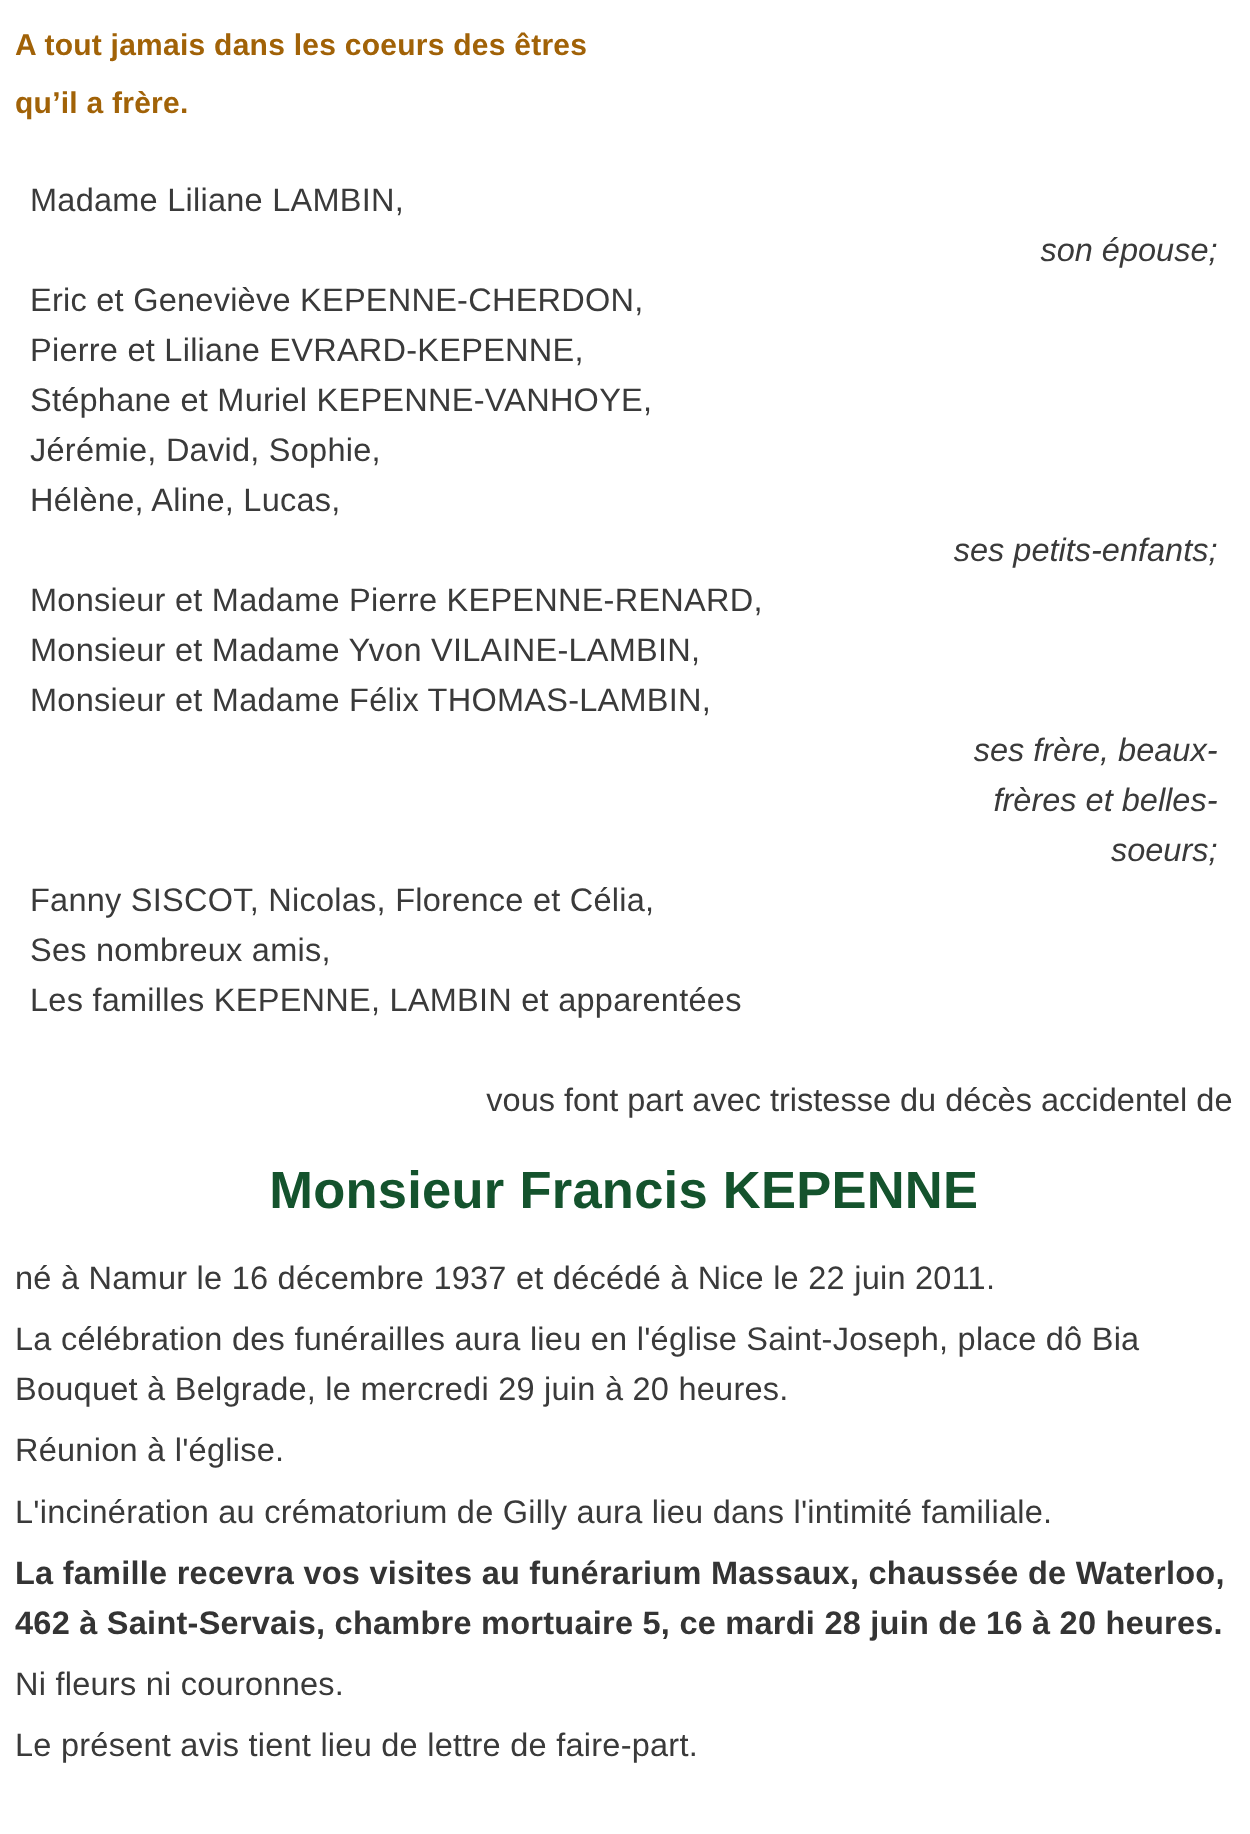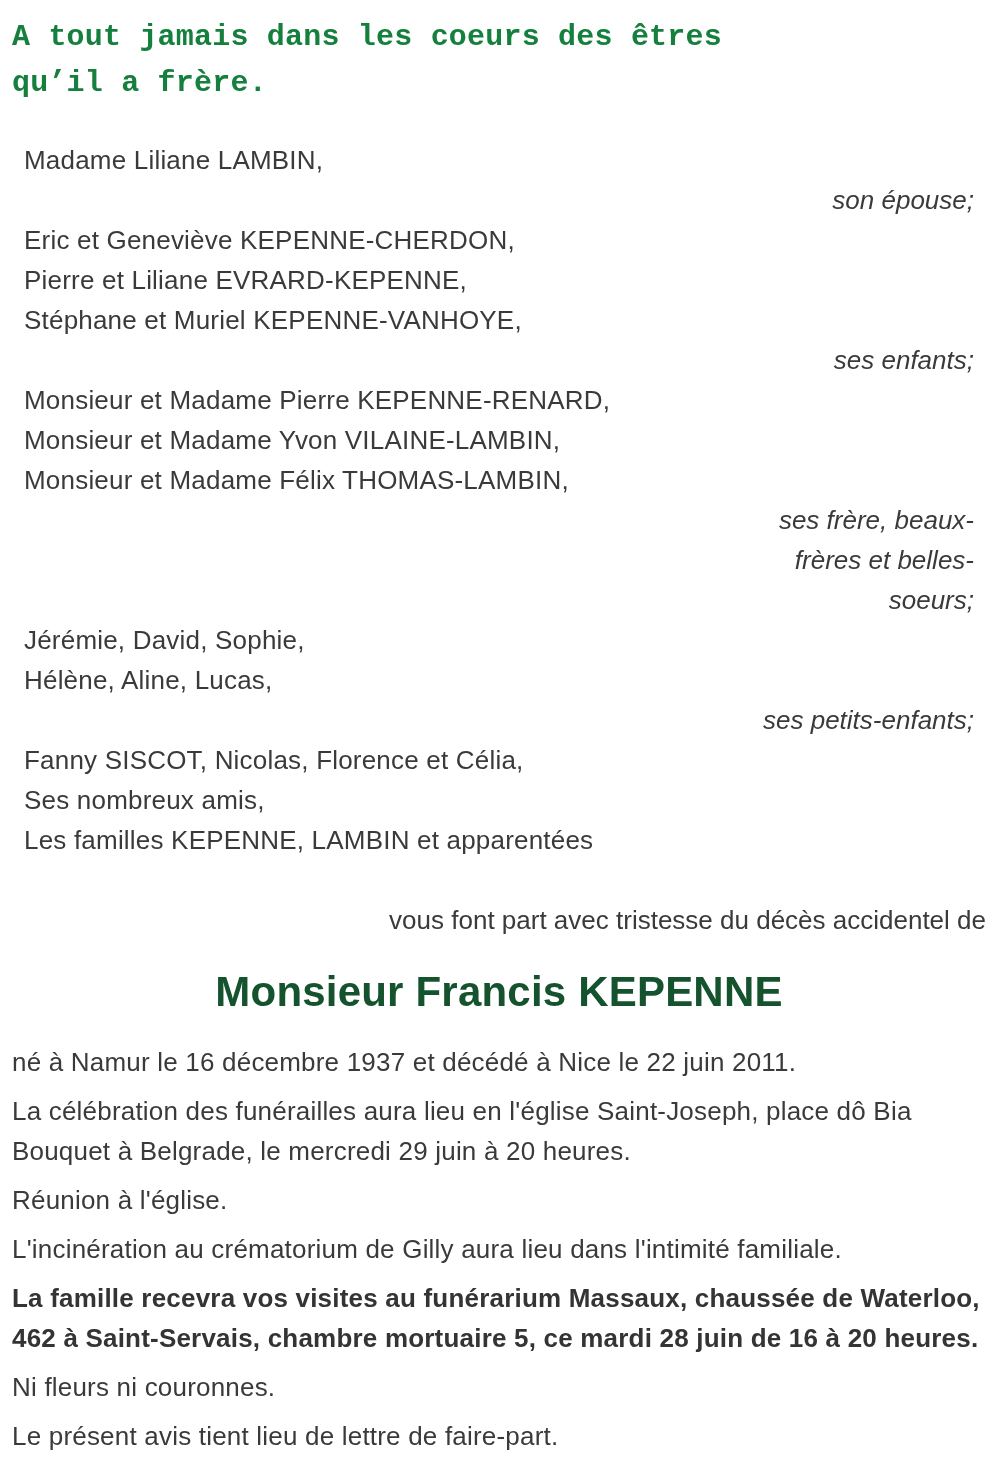--- a/index.html
+++ b/index.html
@@ -13,25 +13,24 @@
     width: 1000px;
     min-height: 1467px;
     padding: 14px 14px 24px 12px;
     font-family: "Liberation Sans", "DejaVu Sans", sans-serif;
     color: #3a3a3a;
   }
   .epigraph { margin-bottom: 34px; }
   .epigraph p {
     margin: 0;
     font-weight: 700;
-    font-size: 30px;
+    font-size: 24px;
     line-height: 46px;
-    color: #15803d;
+    color: #a16207;
     letter-spacing: 0.2px;
-    font-family: Liberation Mono, monospace;
   }
   .family { margin: 12px; }
   .family .line {
     margin: 0;
     font-size: 26px;
     line-height: 40px;
     letter-spacing: 0.2px;
   }
   .relation {
     margin: 0;
@@ -81,36 +80,35 @@
 
     <div class="group">
       <p class="line">Madame Liliane LAMBIN,</p>
       <p class="relation">son épouse;</p>
     </div>
 
     <div class="group">
       <p class="line">Eric et Geneviève KEPENNE-CHERDON,</p>
       <p class="line">Pierre et Liliane EVRARD-KEPENNE,</p>
       <p class="line">Stéphane et Muriel KEPENNE-VANHOYE,</p>
-      <p class="relation">ses enfants;</p>
+    </div>
+
+    <div class="group">
+      <p class="line">Jérémie, David, Sophie,</p>
+      <p class="line">Hélène, Aline, Lucas,</p>
+      <p class="relation">ses petits-enfants;</p>
     </div>
 
     <div class="group">
       <p class="line">Monsieur et Madame Pierre KEPENNE-RENARD,</p>
       <p class="line">Monsieur et Madame Yvon VILAINE-LAMBIN,</p>
       <p class="line">Monsieur et Madame Félix THOMAS-LAMBIN,</p>
       <p class="relation">ses frère, beaux-
 frères et belles-
 soeurs;</p>
-    </div>
-
-    <div class="group">
-      <p class="line">Jérémie, David, Sophie,</p>
-      <p class="line">Hélène, Aline, Lucas,</p>
-      <p class="relation">ses petits-enfants;</p>
     </div>
 
     <div class="group">
       <p class="line">Fanny SISCOT, Nicolas, Florence et Célia,</p>
       <p class="line">Ses nombreux amis,</p>
       <p class="line">Les familles KEPENNE, LAMBIN et apparentées</p>
     </div>
 
   </section>
 

